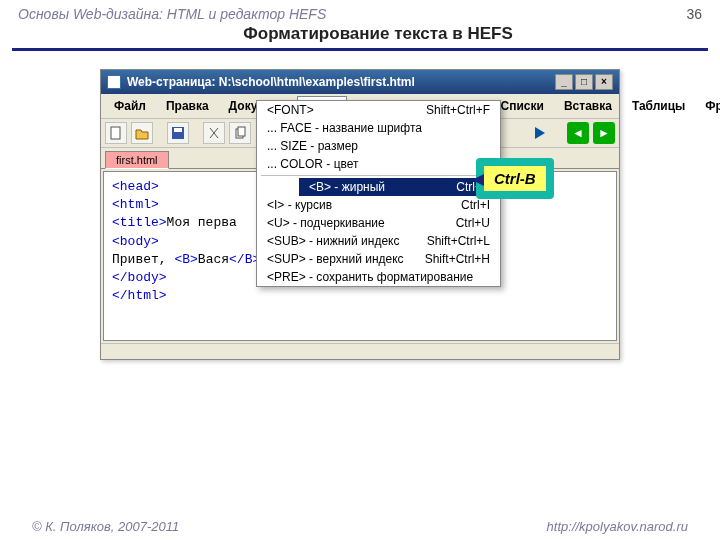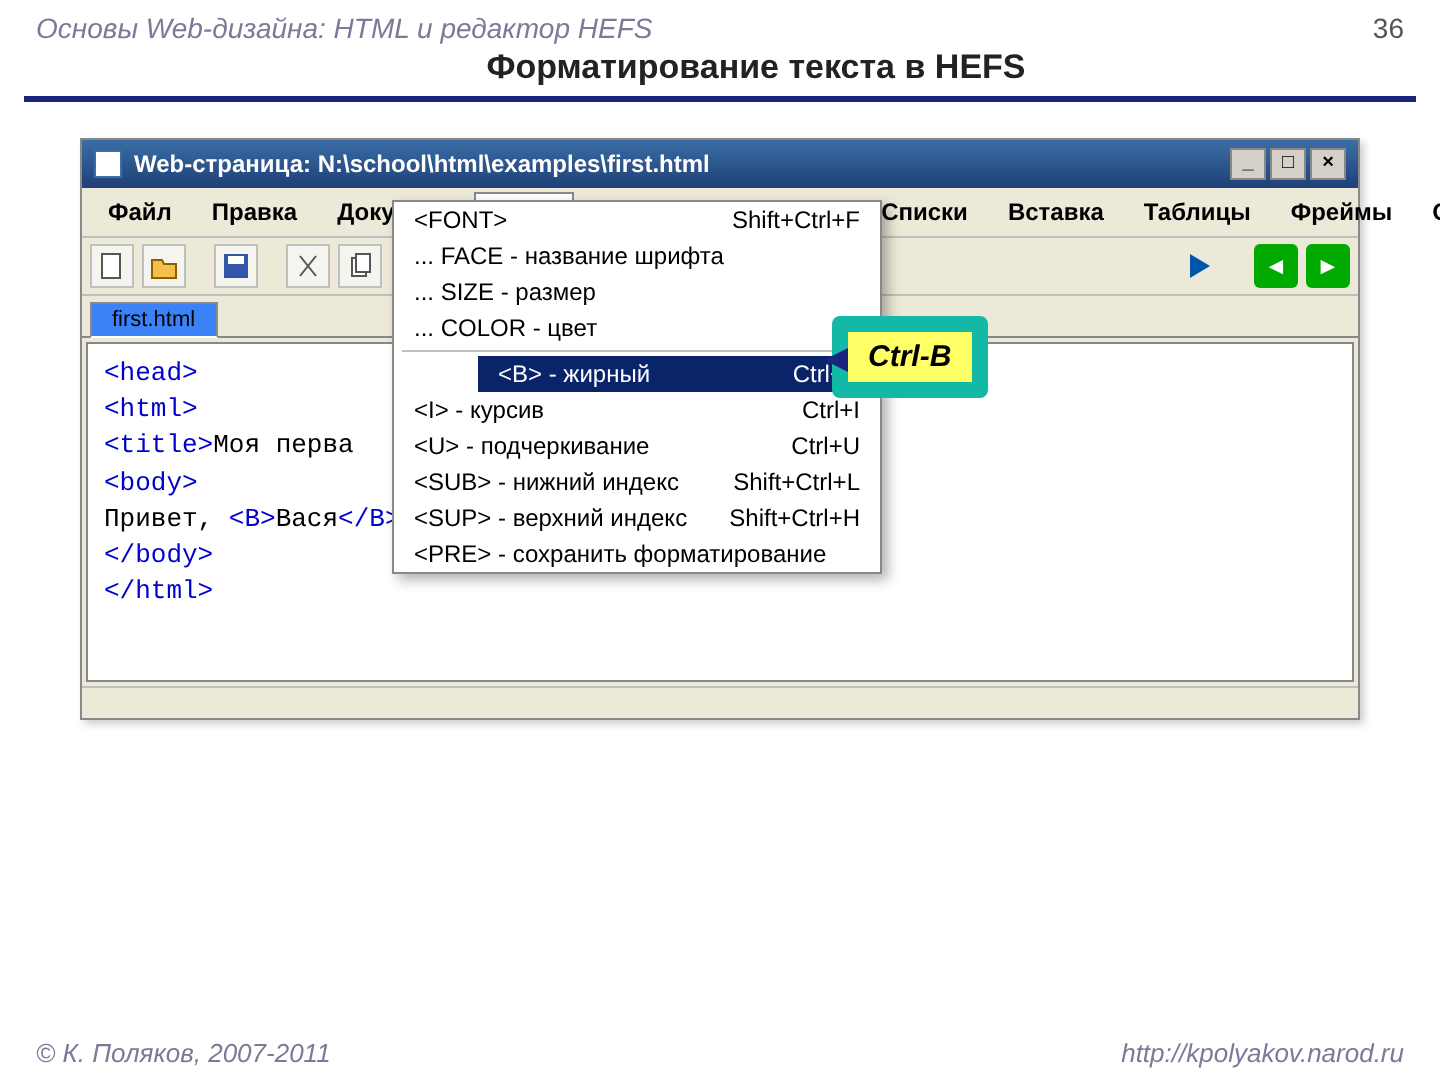--- a/index.html
+++ b/index.html
@@ -25,21 +25,21 @@
     font-size: 17px;
     font-weight: bold;
     color: #222;
     padding: 0 0 4px 36px;
     border-bottom: 3px solid #1a237e;
     margin: 0 12px 18px 12px;
     text-align: center;
   }
   .app-window {
     margin: 0 auto;
-    width: 640px;
+    width: 520px;
     border: 1px solid #888;
     box-shadow: 2px 2px 4px rgba(0,0,0,0.2);
     font-family: Tahoma, sans-serif;
     font-size: 12px;
     background: #ece9d8;
     position: relative;
   }
   .titlebar {
     background: linear-gradient(#3a6ea5,#1f3f77);
     color: #fff;
@@ -77,21 +77,21 @@
     width:22px; height:22px; background:#0a0; border-radius:3px;
     display:flex; align-items:center; justify-content:center; color:#fff; font-weight:bold;
   }
   .nav-play {
     width:0; height:0; border-left:10px solid #05a; border-top:6px solid transparent; border-bottom:6px solid transparent;
   }
   .tabbar {
     background:#ece9d8; padding:2px 4px 0 4px; border-bottom:1px solid #888;
   }
   .filetab {
-    display:inline-block; background:#3b82f6; border:1px solid #888; border-bottom:1px solid #fff;
+    display:inline-block; background:#fca5a5; border:1px solid #888; border-bottom:1px solid #fff;
     padding:2px 10px; font-size:11px; position:relative; top:1px;
   }
   .editor {
     background:#fff; padding:6px 8px; min-height:170px;
     font-family:"Courier New",monospace; font-size:13px; color:#000; border:1px solid #888; margin:2px;
     line-height:1.4;
   }
   .tag { color:#0000cc; }
   .statusbar { height:16px; background:#ece9d8; border-top:1px solid #c0c0c0; }
   
@@ -130,21 +130,21 @@
     left:-12px; top:8px;
     width:0; height:0;
     border-right:12px solid #1a237e;
     border-top:6px solid transparent;
     border-bottom:6px solid transparent;
   }
   .footer {
     position:absolute; bottom:6px; left:0; right:0;
     display:flex; justify-content:space-between;
     font-size:13px; font-style:italic; color:#7a7a99;
-    padding:0 18px;
+    padding:0 32px;
   }
   
   svg { display:block; }
 </style>
 </head>
 <body>
 
 <div class="header-bar">
   <span>Основы Web-дизайна: HTML и редактор HEFS</span>
   <span class="page-num">36</span>

